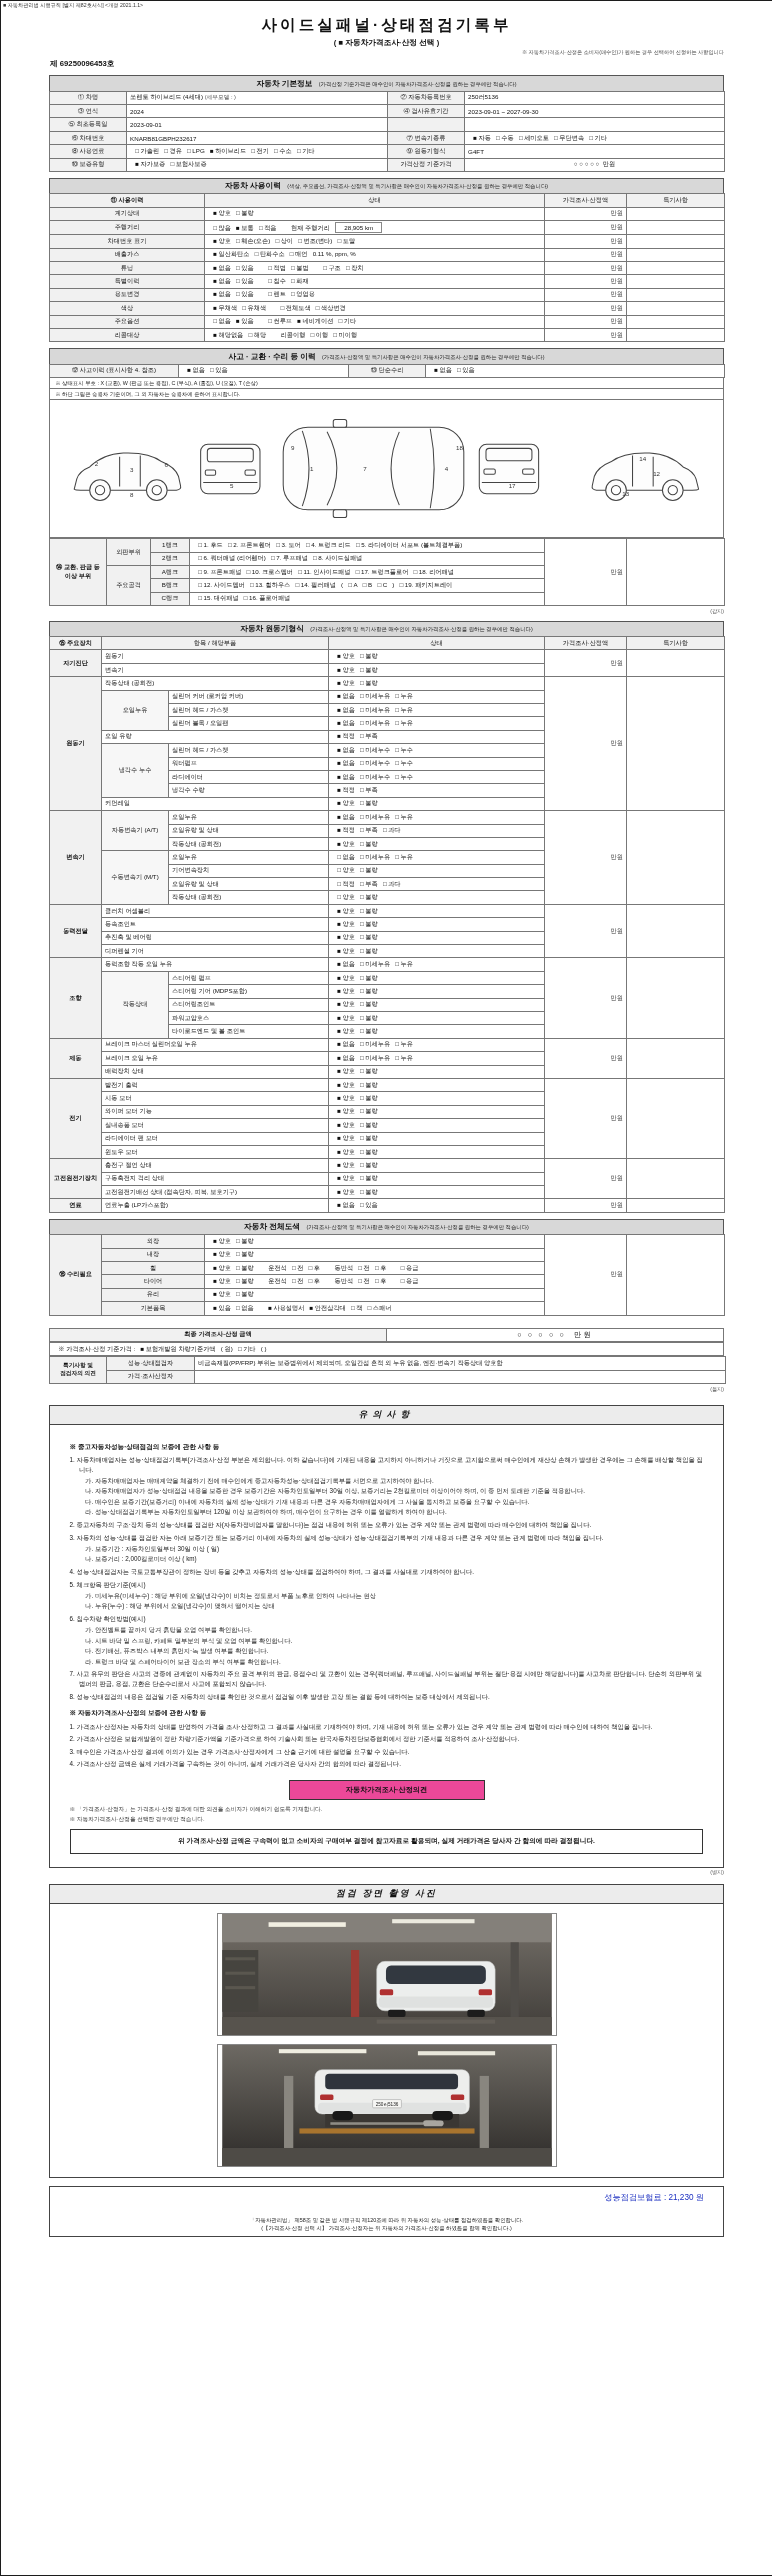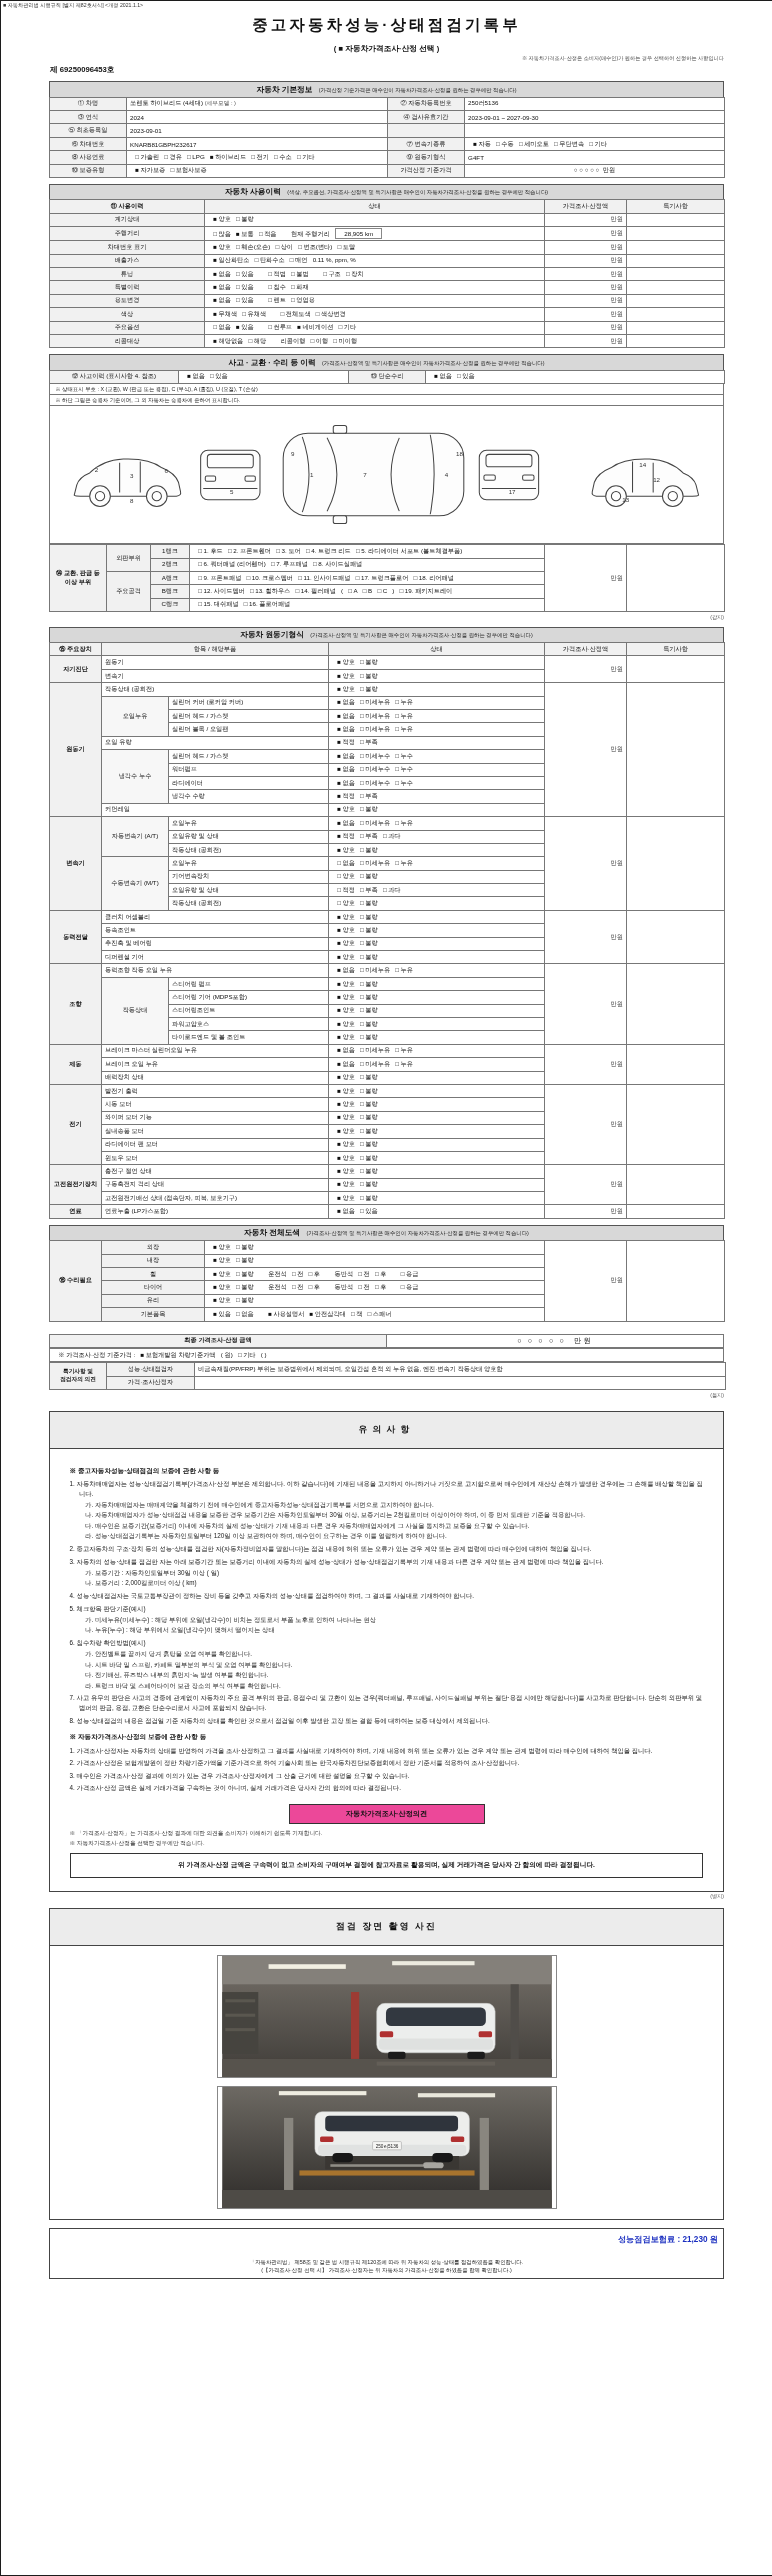--- a/index.html
+++ b/index.html
@@ -1,21 +1,21 @@
 <!DOCTYPE html>
 <html style="font-size:8.2px"><head>
 <meta charset="utf-8">
 <style>
   * { box-sizing: border-box; margin: 0; padding: 0; }
   body { background:#ffffff; font-family:"Liberation Sans", sans-serif; color:#111; }
   .page { width:773px; height:2576px; margin:0 auto; background:#fff; border:1px solid #1c1c1c; overflow:hidden; position:relative; }
   .inner { width:675px; margin:0 auto; padding-top:3.1px; }
   .form-ref { font-size:5.2px; color:#333; padding:1px 0 0 2.1px; }
   .doc-title { text-align:center; font-size:15.5px; font-weight:bold; letter-spacing:3.1px; margin-top:3.1px; }
-  .doc-subtitle { text-align:center; font-size:7.7px; font-weight:bold; margin-top:8px; }
+  .doc-subtitle { text-align:center; font-size:7.7px; font-weight:bold; margin-top:2px; }
   .doc-subnote { text-align:right; font-size:5.2px; color:#444; margin-top:1px; }
   .doc-no { font-size:7.7px; font-weight:bold; margin:3.1px 0 2.1px 1px; }
 
   .sec { margin-top:6.2px; }
   .sec-head { background:#d8d8d8; border:0.5px solid #555; border-bottom:none; text-align:center; padding:2.1px 1px; }
   .sec-title { font-weight:bold; font-size:7.7px; }
   .sec-note { font-size:5.4px; margin-left:4.1px; color:#222; }
 
   table.frm { width:100%; border-collapse:collapse; table-layout:fixed; }
   .frm td { border:0.5px solid #777; font-size:6.2px; padding:1px 3.1px; height:13.4px; vertical-align:middle; word-break:keep-all; }
@@ -38,44 +38,44 @@
   .diagram-wrap { border:0.5px solid #777; border-top:none; padding:4.1px 2.1px; background:#fff; }
   .diagram { width:100%; height:129px; display:block; }
   .dn { font-size:12px; fill:#333; }
 
   .page-marker { text-align:right; font-size:5.2px; color:#555; margin-top:1.5px; }
 
   .final-table .money { text-align:center; font-size:7.2px; letter-spacing:2.1px; }
   .basis-cell { font-size:5.7px; height:12.4px; }
 
   .bigbox { border:0.8px solid #444; margin-top:7.2px; background:#fff; }
-  .bigbox-title { text-align:center; font-weight:bold; font-size:8.8px; letter-spacing:5.2px; padding:12px; border-bottom:0.8px solid #444; background:#ececec; }
+  .bigbox-title { text-align:center; font-weight:bold; font-size:8.8px; letter-spacing:5.2px; padding:3px; border-bottom:0.8px solid #444; background:#ececec;font-style:italic; }
   .notices-content { padding:10.3px 19.6px 12.4px 19.6px; font-size:6.3px; line-height:1.6; }
   .notice-heading { font-weight:bold; margin:6.2px 0 2.6px 0; font-size:6.6px; }
   .notice-item { margin:2.6px 0 1px 0; padding-left:9.3px; text-indent:-9.3px; }
   .notice-sub { margin:0.5px 0 0.5px 15.5px; padding-left:10.3px; text-indent:-10.3px; color:#222; }
   .op-title { width:196px; margin:10.3px auto 5.2px auto; border:0.8px solid #333; text-align:center; font-weight:bold; font-size:7.2px; padding:3.1px; background:#ec4899; }
   .op-note { font-size:5.7px; margin:1px 0; color:#333; }
   .op-statement { border:0.8px solid #333; margin-top:5.2px; padding:6.2px; text-align:center; font-size:6.7px; font-weight:bold; }
 
   .photos-content { padding:8.2px 0 10.3px 0; display:flex; flex-direction:column; align-items:center; gap:8.2px; }
   .photo { width:340px; height:123px; border:0.5px solid #888; display:block; }
 
   .sign-content { position:relative; height:49px; }
-  .premium { position:absolute; right:5px; top:5.2px; color:#1b2fc0; font-size:8.2px; font-weight:bold; }
+  .premium { position:absolute; right:19px; top:5.2px; color:#1b2fc0; font-size:8.2px; font-weight:normal; }
   .legal { position:absolute; bottom:4.1px; width:100%; text-align:center; font-size:5.4px; color:#222; line-height:1.5; }
 </style>
 </head>
 <body>
 
 <div class="page">
   <div class="form-ref">■ 자동차관리법 시행규칙 [별지 제82호서식] &lt;개정 2021.1.1&gt;</div>
   <div class="inner">
 
-    <div class="doc-title">중고자동차성능·상태점검기록부</div>
+    <div class="doc-title">사이드실패널·상태점검기록부</div>
     <div class="doc-subtitle">( ■ 자동차가격조사·산정 선택 )</div>
     <div class="doc-subnote">※ 자동차가격조사·산정은 소비자(매수인)가 원하는 경우 선택하여 신청하는 사항입니다</div>
     <div class="doc-no">제 69250096453호</div>
 
     <div class="sec">
       <div class="sec-head">
         <span class="sec-title">자동차 기본정보</span>
         <span class="sec-note">(가격산정 기준가격은 매수인이 자동차가격조사·산정을 원하는 경우에만 적습니다)</span>
       </div>
       <table class="frm">

